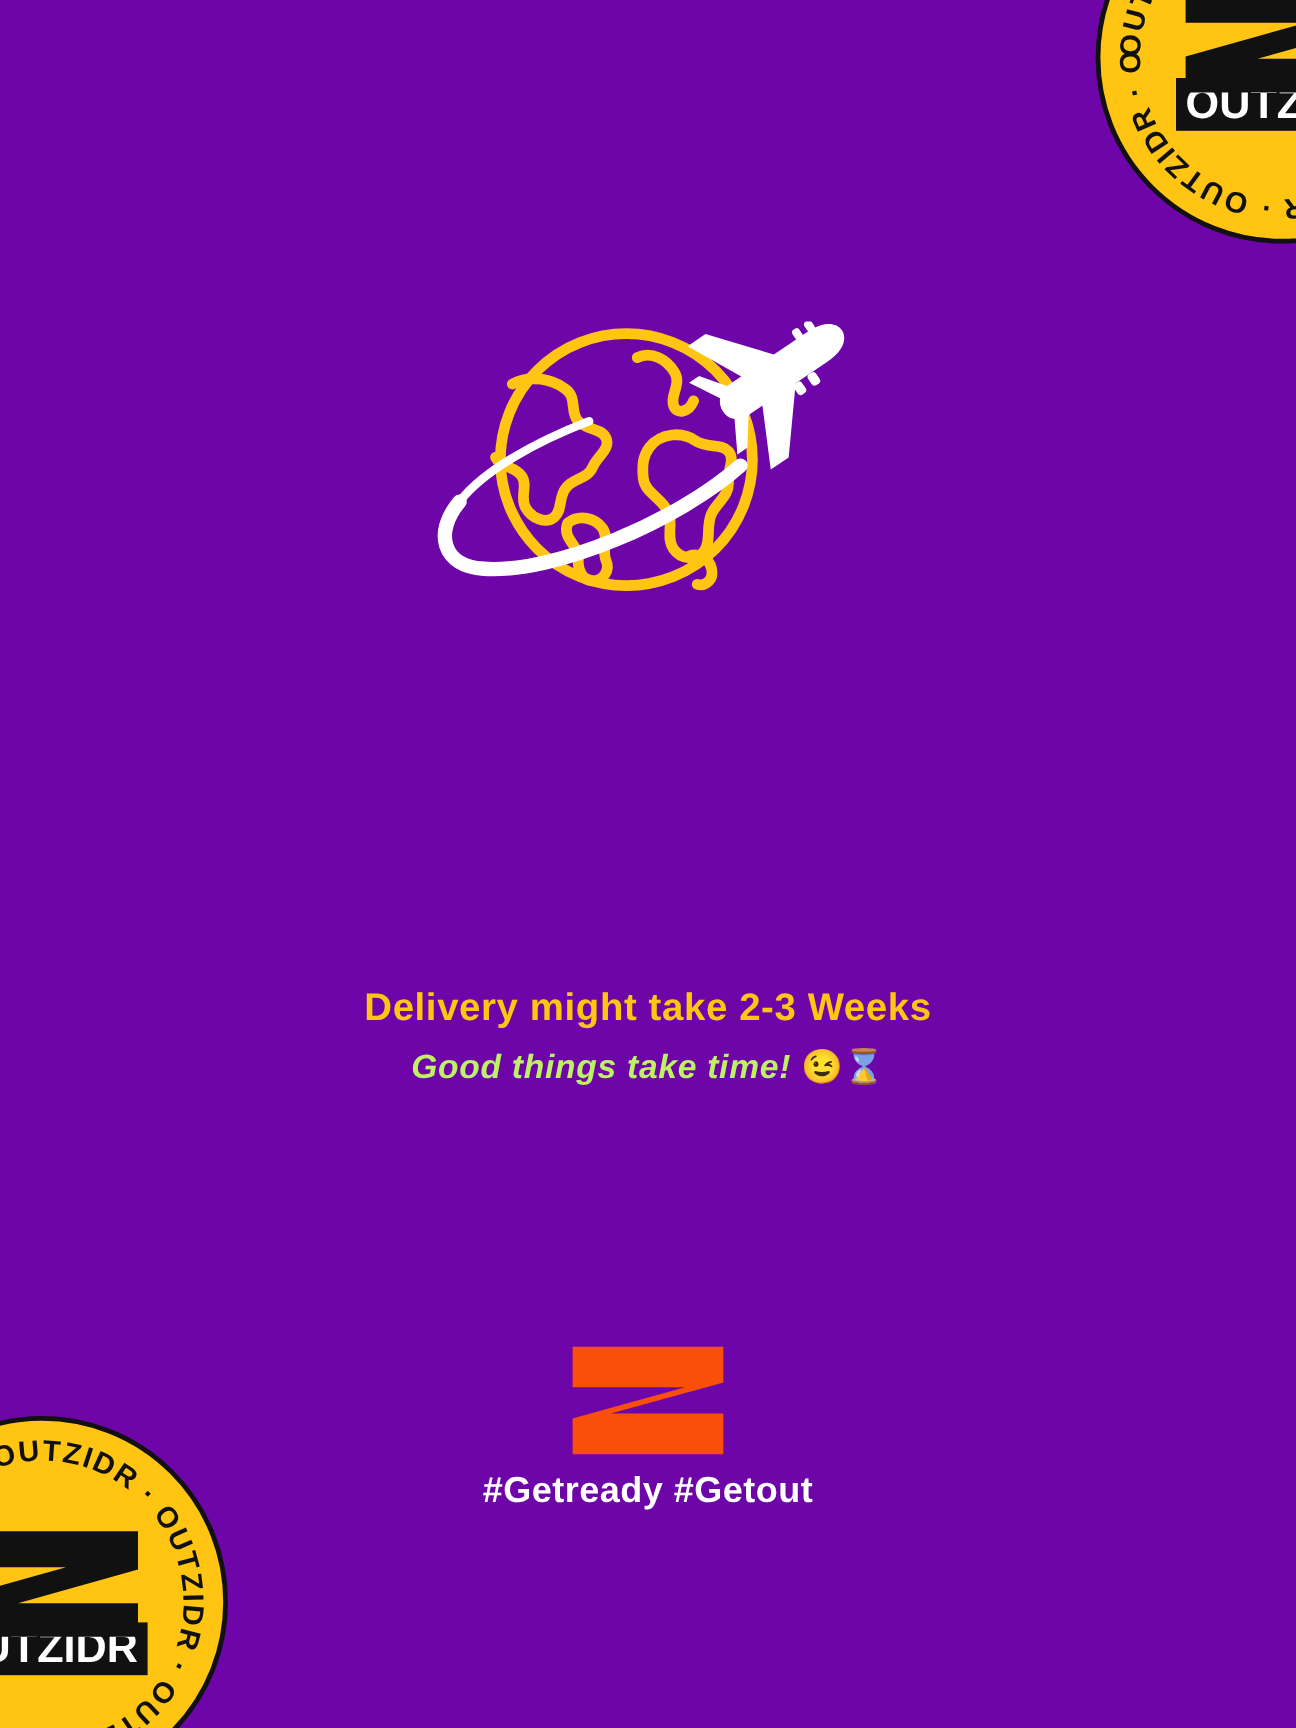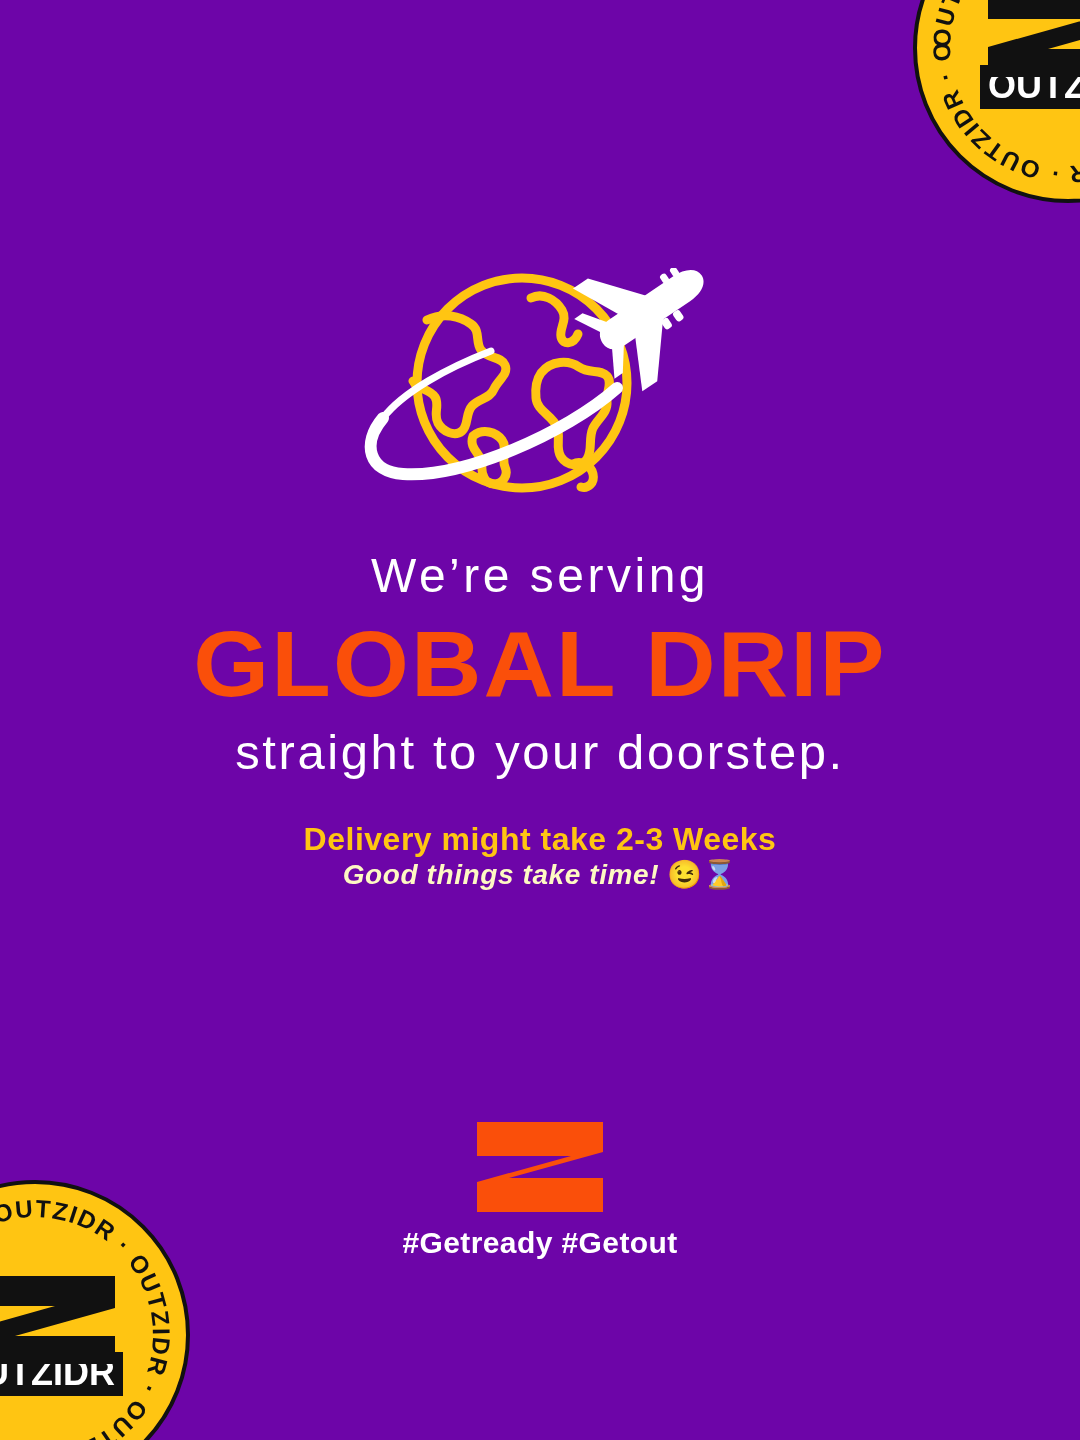--- a/index.html
+++ b/index.html
@@ -132,26 +132,26 @@
     text-align: center;
   }
   .line-delivery {
     color: #ffc512;
     font-size: 32px;
     font-weight: bold;
     letter-spacing: 0.5px;
     line-height: 1.2;
   }
   .line-subnote {
-    color: #fef9c3;
+    color: #bef264;
     font-size: 28px;
     font-weight: bold;
     font-style: italic;
     letter-spacing: 0.6px;
-    margin-top: 0;
+    margin-top: 14px;
   }
   .line-subnote .emoji {
     font-style: normal;
     font-weight: normal;
     letter-spacing: 0;
   }
 
   
   .footer {
     position: absolute;
@@ -235,25 +235,20 @@
         <path d="M8 24 L-10 -8 L0 -8 L22 22 Z"></path>
         <path d="M8 32 L-10 64 L0 64 L22 34 Z"></path>
         <rect x="84" y="4" width="7" height="10" rx="3"></rect>
         <rect x="96" y="4" width="7" height="10" rx="3"></rect>
         <rect x="60" y="42" width="8" height="11" rx="3"></rect>
         <rect x="74" y="42" width="8" height="11" rx="3"></rect>
       </g>
     </svg>
   </div>
 
-  <div class="copy">
-    <div class="line-serving">We’re serving</div>
-    <div class="line-headline">GLOBAL DRIP</div>
-    <div class="line-doorstep">straight to your doorstep.</div>
-  </div>
 
   <div class="delivery-block">
     <div class="line-delivery">Delivery might take 2-3 Weeks</div>
     <div class="line-subnote">
       <span>Good things take time!</span>
       <span class="emoji">😉⌛</span>
     </div>
   </div>
 
   <div class="footer">

